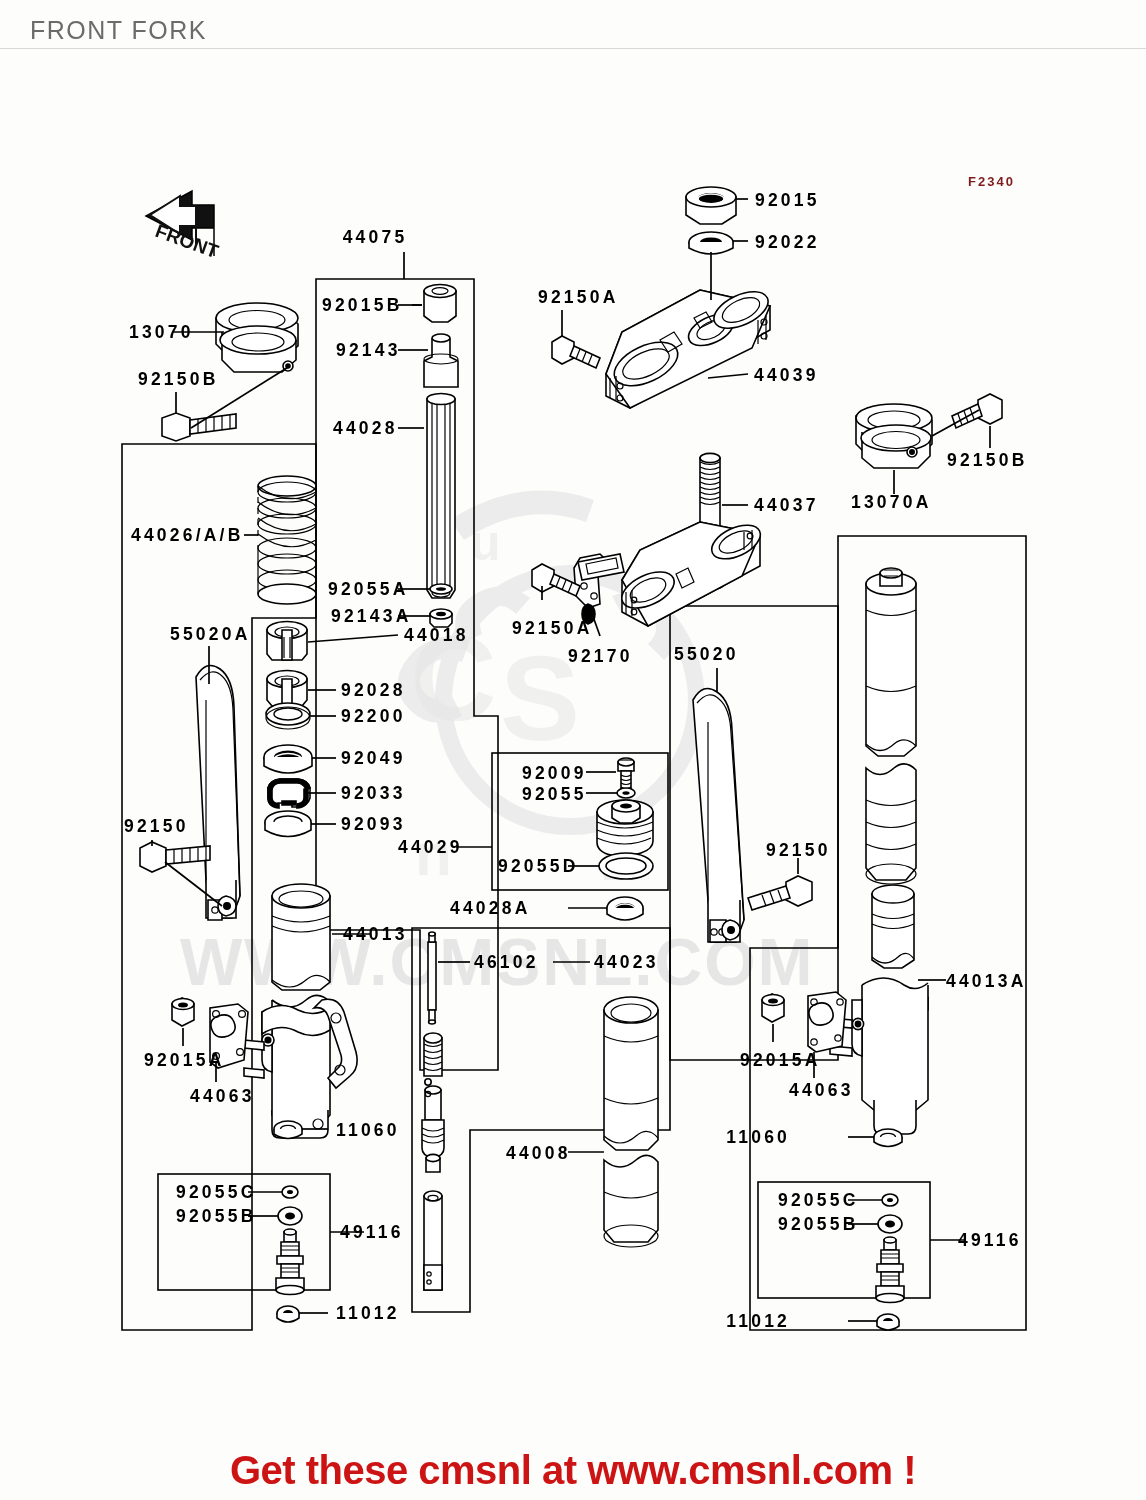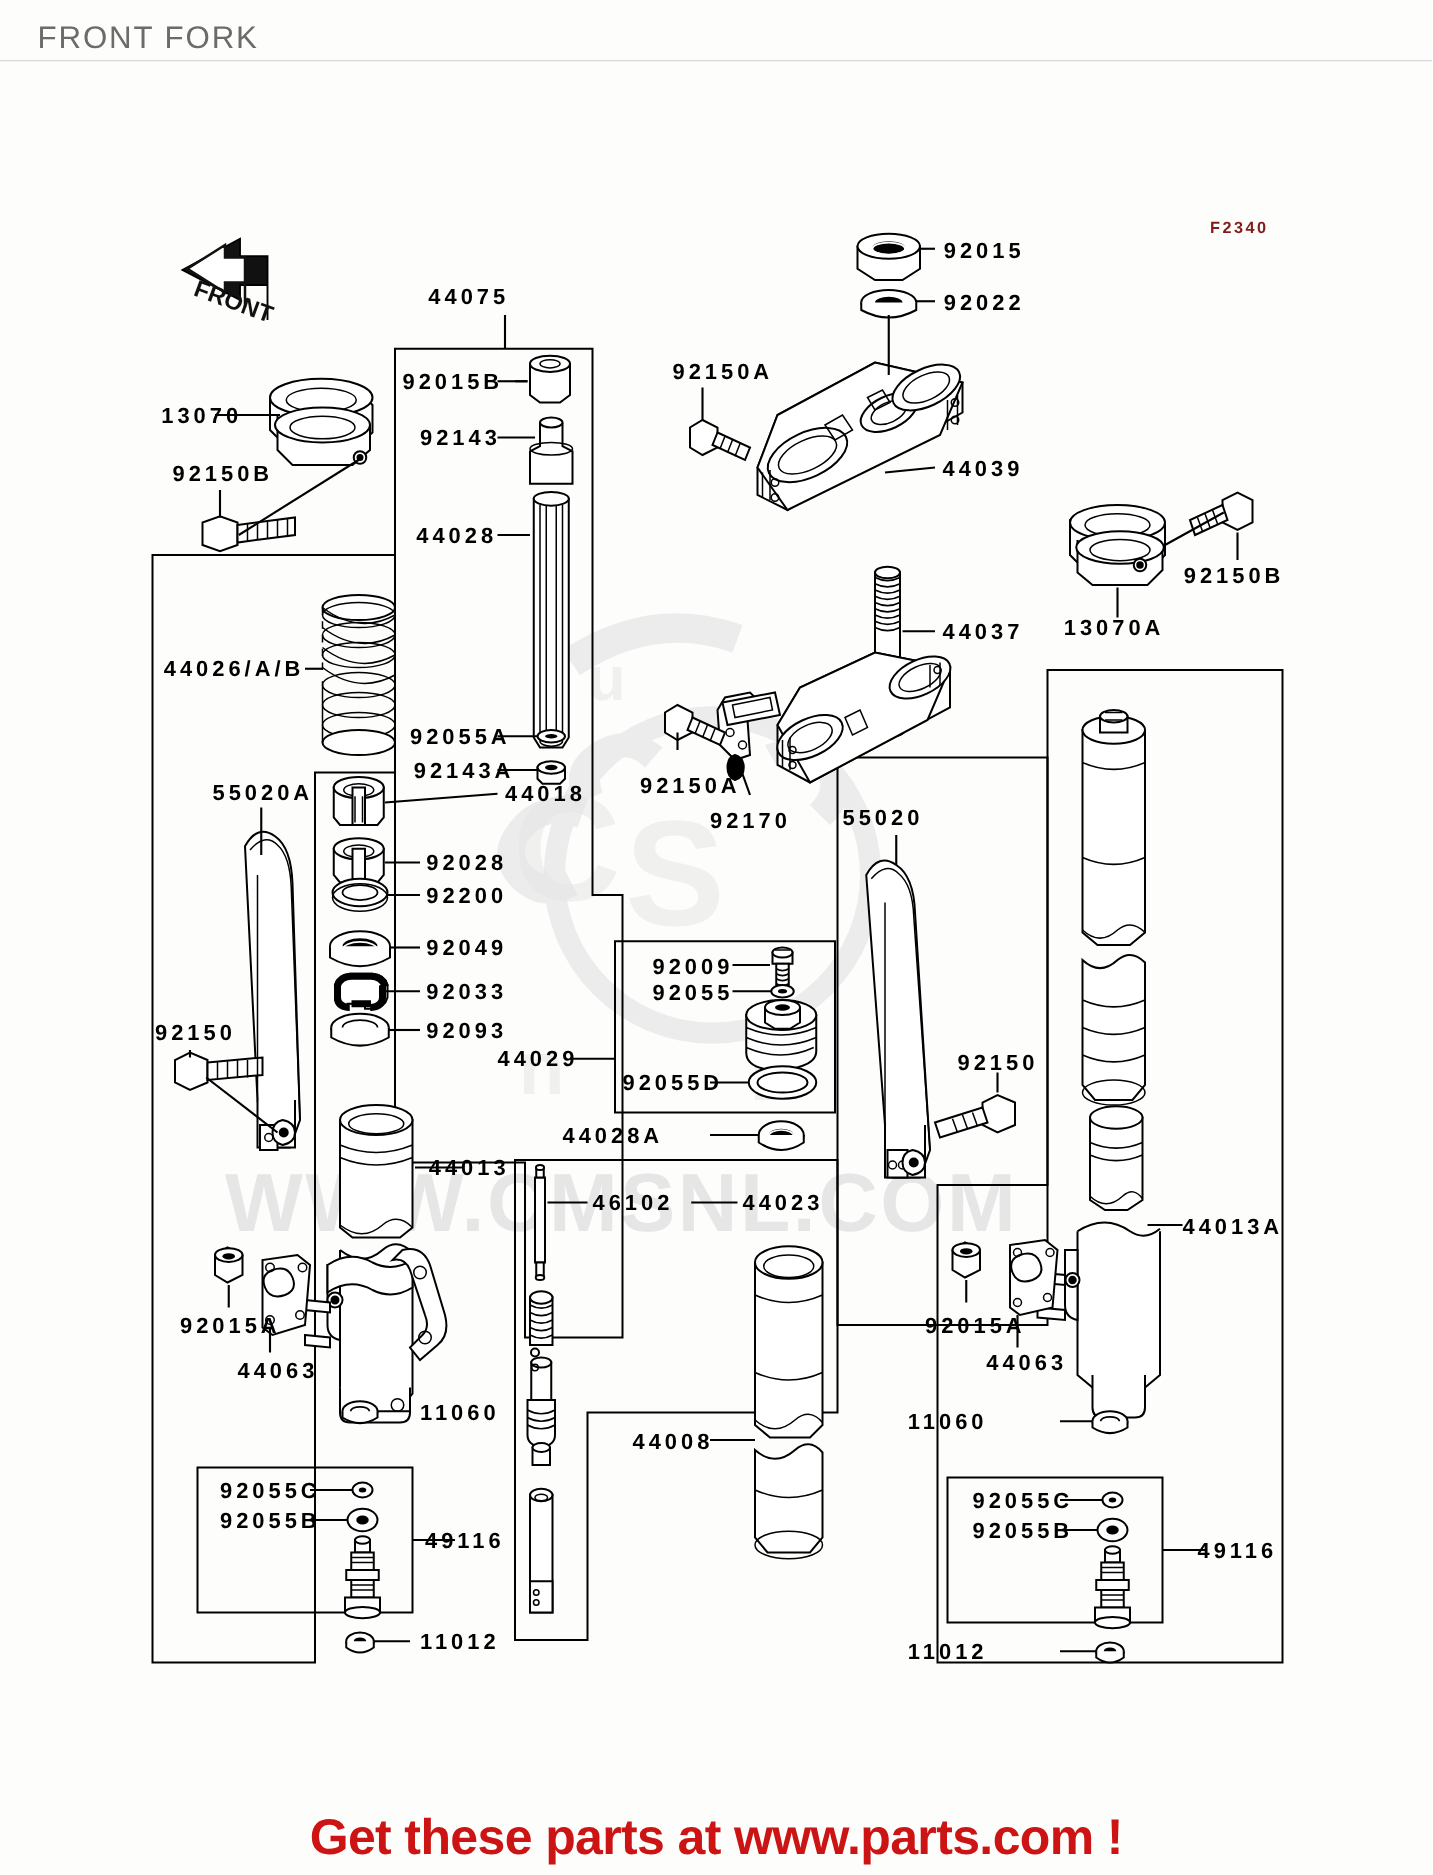--- a/index.html
+++ b/index.html
@@ -613,15 +613,15 @@
       <text class="lbl" x="789" y="1096">44063</text>
       <text class="lbl" x="790" y="1143" text-anchor="end">11060</text>
       <text class="lbl" x="778" y="1206">92055C</text>
       <text class="lbl" x="778" y="1230">92055B</text>
       <text class="lbl" x="958" y="1246">49116</text>
       <text class="lbl" x="790" y="1327" text-anchor="end">11012</text>
     </g>
 
   </svg>
 
-  <div id="footer">Get these parts at www.parts.com !</div>
+  <div id="footer">Get these cmsnl at www.cmsnl.com !</div>
 
 </div>
 
 </body></html>

